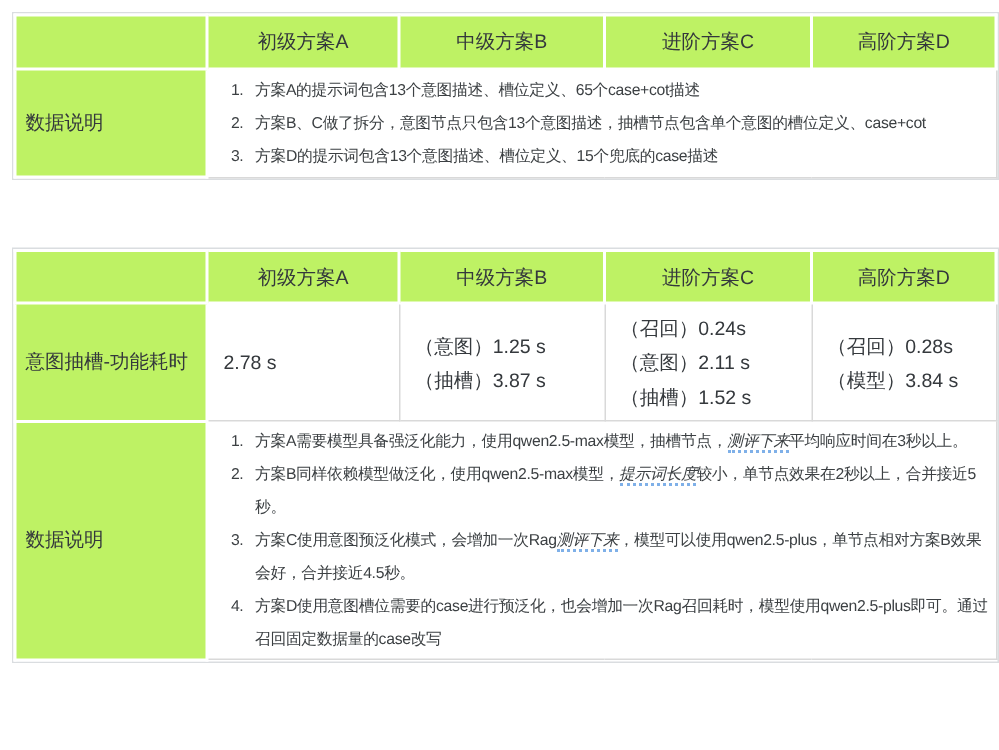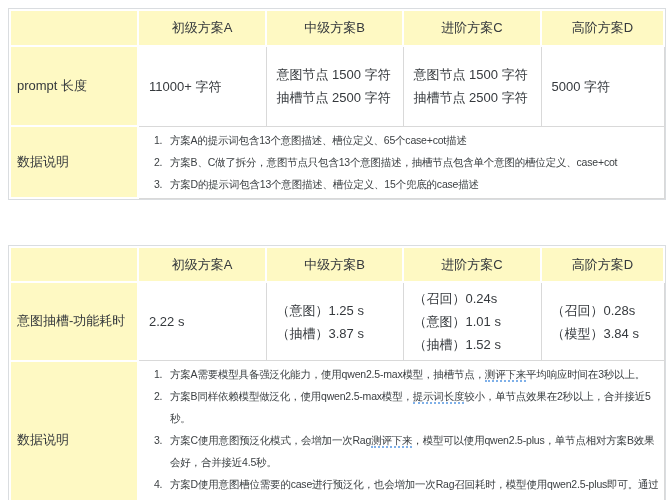--- a/index.html
+++ b/index.html
@@ -23,21 +23,21 @@
   .tablewrap.second { margin-top: 45px; }
 
   table {
     border-collapse: collapse;
     table-layout: fixed;
     width: 654px;
   }
 
   
   th.blue, td.rowhead {
-    background: #fef9c3;
+    background: #bef264;
     border: 2px solid #ffffff;
     font-weight: normal;
   }
   th.blue {
     font-size: 13px;
     text-align: center;
     color: #34383c;
   }
   td.rowhead {
     font-size: 13px;
@@ -65,20 +65,21 @@
     font-size: 10.5px;
     letter-spacing: -0.2px;
     line-height: 22px;
     color: #3c4043;
     word-break: break-all;
   }
   ol.notes li { padding-left: 5px; }
 
   .u {
     border-bottom: 2px dotted #7fb0e8;
+    font-style: italic;
   }
 
   tr.hrow1 { height: 36px; }
   tr.prow  { height: 80px; }
   tr.nrow1 { height: 72px; }
   tr.hrow2 { height: 35px; }
   tr.trow  { height: 75px; }
   tr.nrow2 { height: 140px; }
 </style>
 </head>
@@ -96,37 +97,20 @@
           <col style="width:138px">
           <col style="width:123px">
       </colgroup>
       <tbody>
           <tr class="hrow1">
         <th class="blue"></th>
         <th class="blue">初级方案A</th>
         <th class="blue">中级方案B</th>
         <th class="blue">进阶方案C</th>
         <th class="blue">高阶方案D</th>
-      </tr>
-      <tr class="prow">
-        <td class="rowhead">prompt 长度</td>
-        <td class="val">
-          <div class="line">11000+ 字符</div>
-        </td>
-        <td class="val">
-          <div class="line">意图节点 1500 字符</div>
-          <div class="line">抽槽节点 2500 字符</div>
-        </td>
-        <td class="val">
-          <div class="line">意图节点 1500 字符</div>
-          <div class="line">抽槽节点 2500 字符</div>
-        </td>
-        <td class="val">
-          <div class="line">5000 字符</div>
-        </td>
       </tr>
       <tr class="nrow1">
         <td class="rowhead">数据说明</td>
         <td class="listcell" colspan="4">
           <ol class="notes">
             <li>方案A的提示词包含13个意图描述、槽位定义、65个case+cot描述</li>
             <li>方案B、C做了拆分，意图节点只包含13个意图描述，抽槽节点包含单个意图的槽位定义、case+cot</li>
             <li>方案D的提示词包含13个意图描述、槽位定义、15个兜底的case描述</li>
           </ol>
         </td>
@@ -149,29 +133,29 @@
           <tr class="hrow2">
         <th class="blue"></th>
         <th class="blue">初级方案A</th>
         <th class="blue">中级方案B</th>
         <th class="blue">进阶方案C</th>
         <th class="blue">高阶方案D</th>
       </tr>
       <tr class="trow">
         <td class="rowhead">意图抽槽-功能耗时</td>
         <td class="val">
-          <div class="line">2.22 s</div>
+          <div class="line">2.78 s</div>
         </td>
         <td class="val">
           <div class="line">（意图）1.25 s</div>
           <div class="line">（抽槽）3.87 s</div>
         </td>
         <td class="val">
           <div class="line">（召回）0.24s</div>
-          <div class="line">（意图）1.01 s</div>
+          <div class="line">（意图）2.11 s</div>
           <div class="line">（抽槽）1.52 s</div>
         </td>
         <td class="val">
           <div class="line">（召回）0.28s</div>
           <div class="line">（模型）3.84 s</div>
         </td>
       </tr>
       <tr class="nrow2">
         <td class="rowhead">数据说明</td>
         <td class="listcell" colspan="4">

